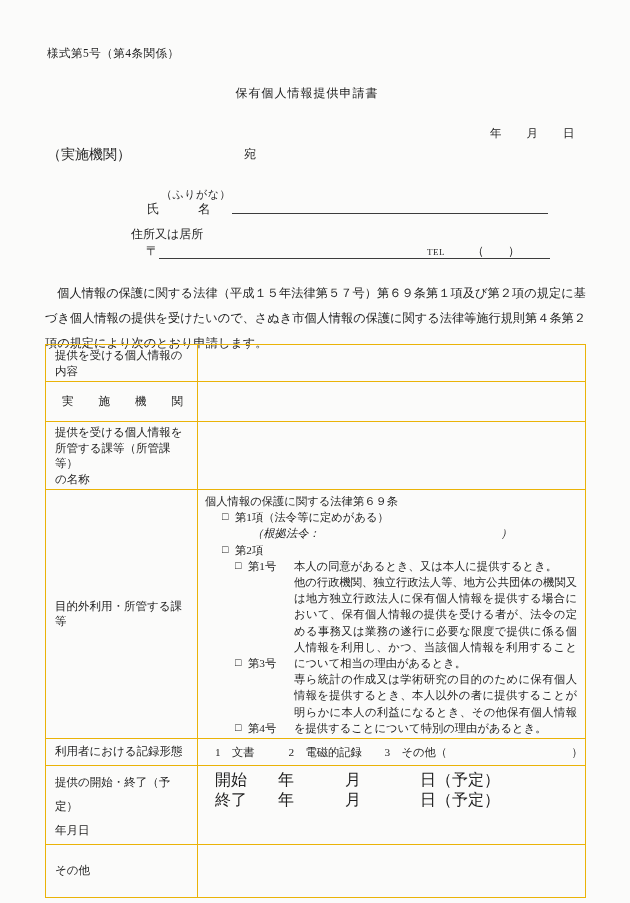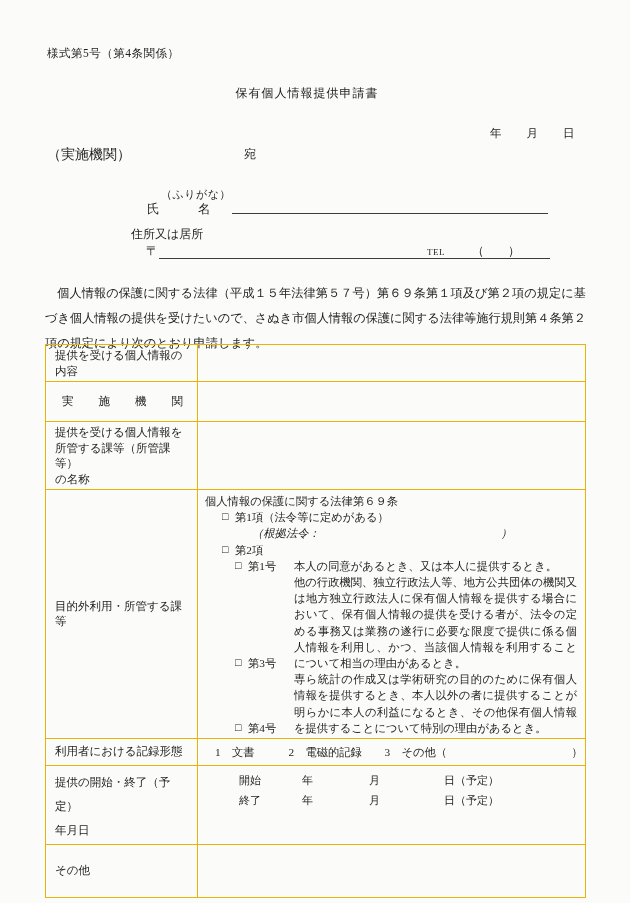--- a/index.html
+++ b/index.html
@@ -45,21 +45,21 @@
   .line { display:flex; align-items:flex-end; }
   .lvl1 { margin-left:17px; }
   .lvl2 { margin-left:30px; }
   .kyoho { margin-left:47px;font-style:italic; }
   .kyoho .spacer { display:inline-block; width:181px; }
   .cb { flex:0 0 13px; width:13px; font-size:10.5px; line-height:16.2px; }
   .num { flex:0 0 46px; width:46px; }
   .clause-body { flex:1; text-align:justify; }
   .record-cell { vertical-align:middle !important; padding-left:17px; white-space:pre; font-size:11.5px; }
   .dates-cell { padding:4px 0 0 17px; }
-  .dline { display:flex; line-height:20px; font-size:11px;margin-left:24px; }
+  .dline { display:flex; line-height:20px; font-size:16px; }
   .dl { flex:0 0 63px; } .dy { flex:0 0 67px; } .dm { flex:0 0 75px; }
 </style>
 </head>
 <body>
 
 <div class="page">
 
   <div class="abs form-number">様式第5号（第4条関係）</div>
   <div class="abs title">保有個人情報提供申請書</div>
 

